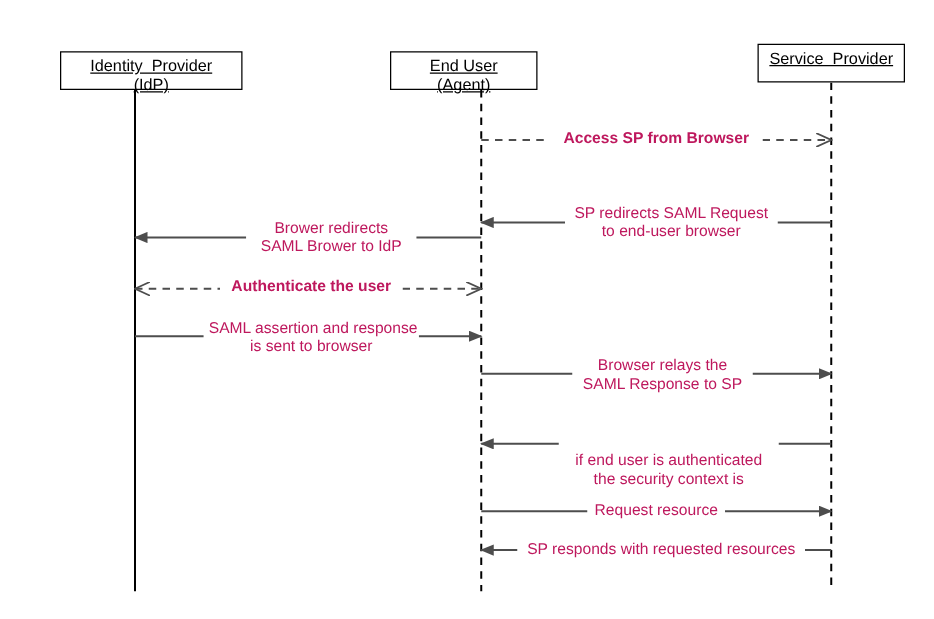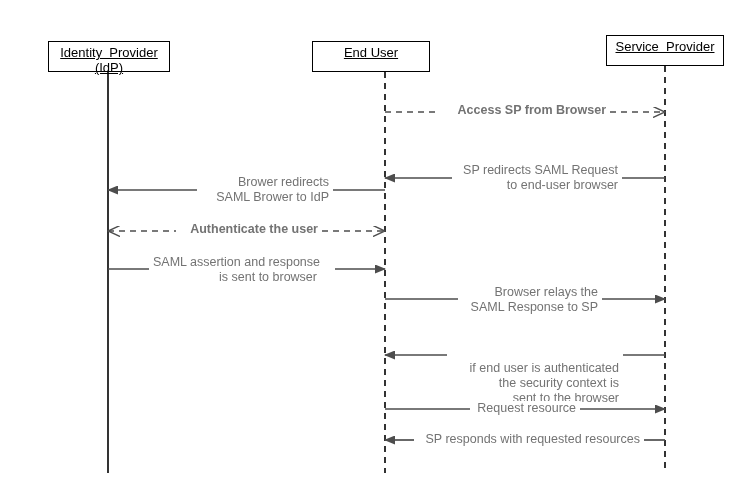--- a/index.html
+++ b/index.html
@@ -38,24 +38,24 @@
     color: #000000;
     padding-top: 3px;
   }
   .actor-line1, .actor-line2 {
     display: block;
     text-decoration: underline;
     white-space: pre;
   }
   .msg-label {
     position: absolute;
-    text-align: right;
+    text-align: center;
     font-size: 12.5px;
     line-height: 15px;
-    color: #737373;
+    color: #be185d;
     background: #ffffff;
     white-space: pre;
     padding: 0 4px;
     box-sizing: border-box;
   }
   .msg-label.bold {
     font-weight: bold;
   }
   .msg-line {
     white-space: pre;
@@ -103,36 +103,37 @@
         <line x1="385" y1="355" x2="447" y2="355" stroke="#4d4d4d" stroke-width="1.7" marker-start="url(#arrow-filled-left)"></line>
         <line x1="623" y1="355" x2="665" y2="355" stroke="#4d4d4d" stroke-width="1.7"></line>
         <line x1="385" y1="409" x2="470" y2="409" stroke="#4d4d4d" stroke-width="1.7"></line>
         <line x1="580" y1="409" x2="665" y2="409" stroke="#4d4d4d" stroke-width="1.7" marker-end="url(#arrow-filled-right)"></line>
         <line x1="385" y1="440" x2="414" y2="440" stroke="#4d4d4d" stroke-width="1.7" marker-start="url(#arrow-filled-left)"></line>
         <line x1="644" y1="440" x2="665" y2="440" stroke="#4d4d4d" stroke-width="1.7"></line>
       </g>
   </svg>
 
   <div id="actors-layer">
-      <div class="actor-box" style="left: 48px; top: 41px; width: 122px; height: 31px;">
+      <div class="actor-box" style="left: 48px; top: 41px; width: 146px; height: 31px;">
         <span class="actor-line1">Identity  Provider</span>
         <span class="actor-line2">(IdP)</span>
       </div>
       <div class="actor-box" style="left: 312px; top: 41px; width: 118px; height: 31px;">
         <span class="actor-line1">End User</span>
+        <span class="actor-line2">(Agent)</span>
       </div>
       <div class="actor-box" style="left: 606px; top: 35px; width: 118px; height: 31px;">
         <span class="actor-line1">Service  Provider</span>
       </div>
     </div>
   <div id="labels-layer">
       <div class="msg-label bold" style="left: 440px; top: 103px; width: 170px;"><span class="msg-line">Access SP from Browser</span></div>
       <div class="msg-label" style="left: 452px; top: 163px; width: 170px;"><span class="msg-line">SP redirects SAML Request</span><span class="msg-line">to end-user browser</span></div>
       <div class="msg-label" style="left: 197px; top: 175px; width: 136px;"><span class="msg-line">Brower redirects</span><span class="msg-line">SAML Brower to IdP</span></div>
       <div class="msg-label bold" style="left: 176px; top: 222px; width: 146px;"><span class="msg-line">Authenticate the user</span></div>
-      <div class="msg-label" style="left: 149px; top: 255px; width: 172px;"><span class="msg-line">SAML assertion and response</span><span class="msg-line">is sent to browser</span></div>
+      <div class="msg-label" style="left: 163px; top: 255px; width: 172px;"><span class="msg-line">SAML assertion and response</span><span class="msg-line">is sent to browser</span></div>
       <div class="msg-label" style="left: 458px; top: 285px; width: 144px;"><span class="msg-line">Browser relays the</span><span class="msg-line">SAML Response to SP</span></div>
-      <div class="msg-label" style="left: 447px; top: 333px; width: 176px; margin-top: 28px;"><span class="msg-line">if end user is authenticated</span><span class="msg-line">the security context is</span><span class="msg-line">sent to the browser</span></div>
+      <div class="msg-label" style="left: 447px; top: 333px; width: 176px; margin-top: 28px;"><span class="msg-line">if end user is authenticated</span><span class="msg-line">the security context is</span></div>
       <div class="msg-label" style="left: 470px; top: 401px; width: 110px;"><span class="msg-line">Request resource</span></div>
       <div class="msg-label" style="left: 414px; top: 432px; width: 230px;"><span class="msg-line">SP responds with requested resources</span></div>
     </div>
 
 </div>
 
 </body></html>

